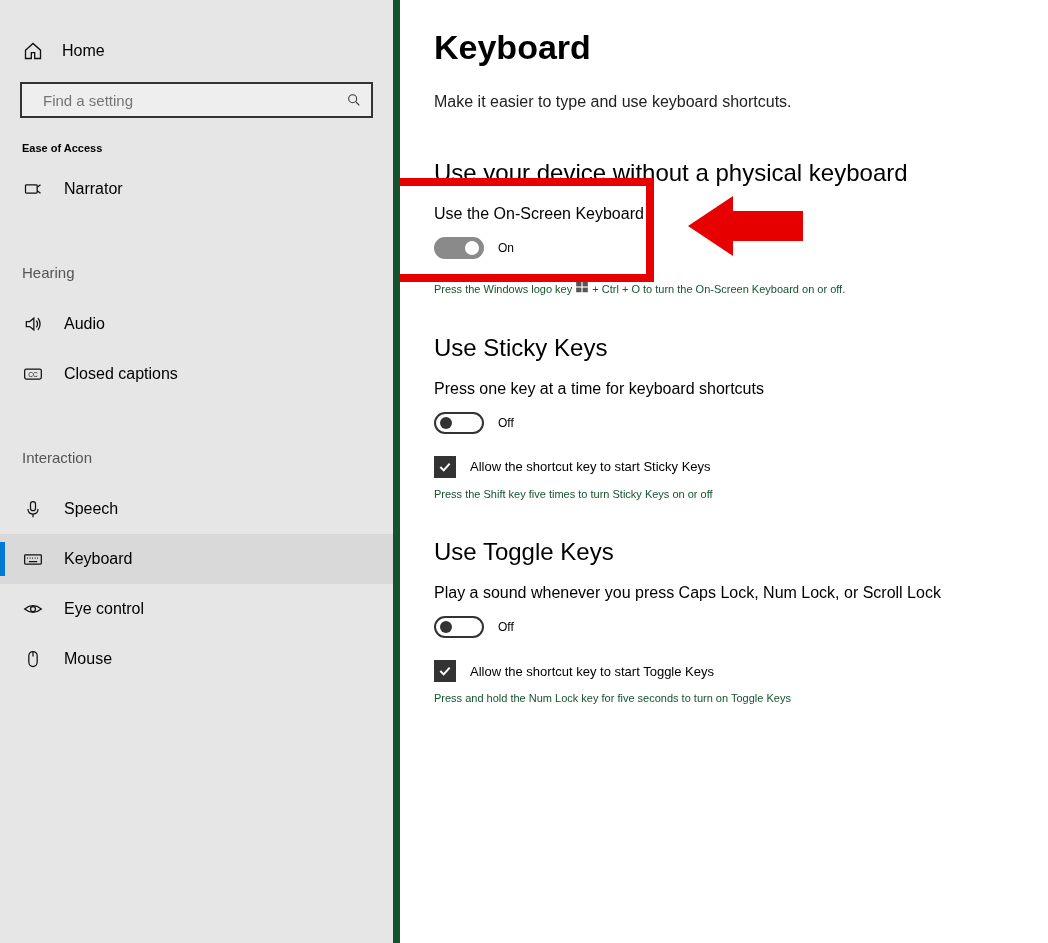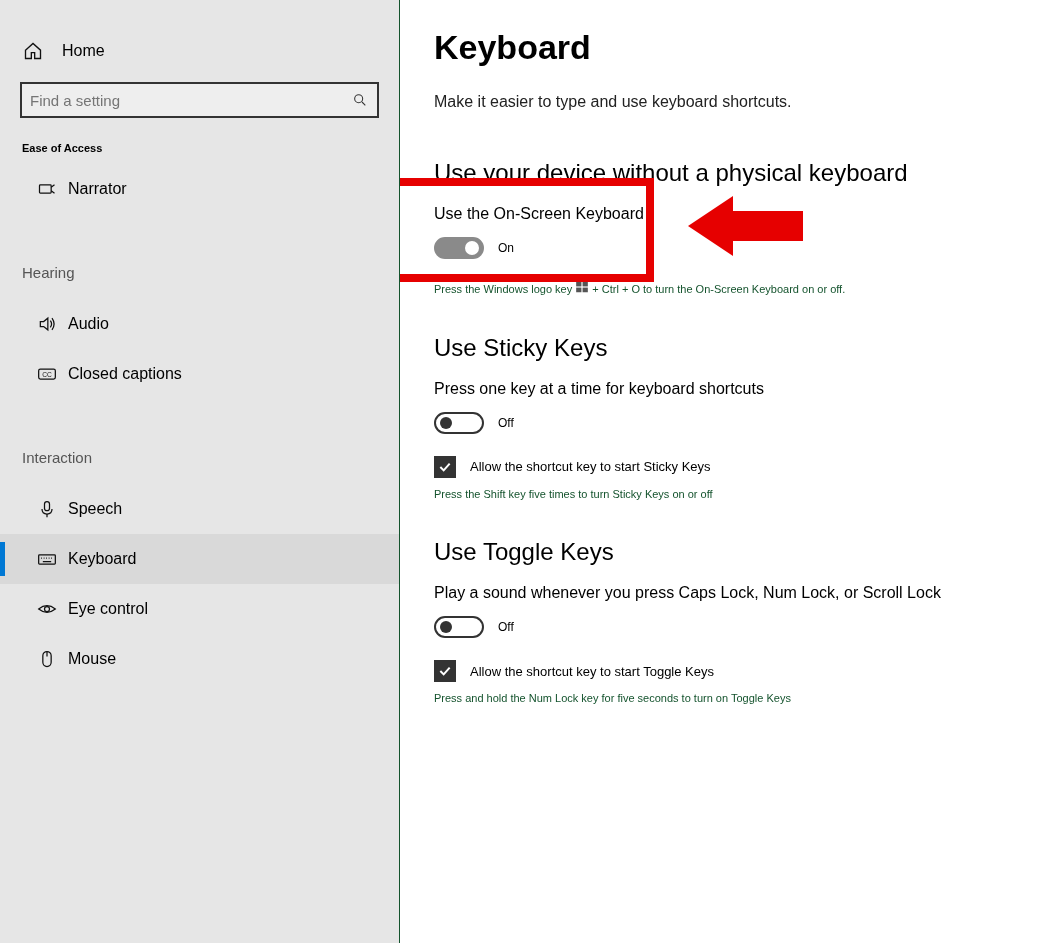--- a/index.html
+++ b/index.html
@@ -11,21 +11,21 @@
     width: 1048px;
     height: 943px;
     overflow: hidden;
     display: flex;
   }
   
   .sidebar {
     width: 400px;
     height: 100%;
     background: #e6e6e6;
-    border-right: 1px solid #14532d;
+    border-right: 7px solid #14532d;
     padding-top: 30px;
   }
   .home-row {
     display: flex;
     align-items: center;
     gap: 18px;
     padding: 10px 22px 20px 22px;
     cursor: default;
   }
   .home-row .lbl { font-size: 16px; }
@@ -35,21 +35,21 @@
     border: 2px solid #333;
     background: #eee;
     height: 36px;
     display: flex;
     align-items: center;
   }
   .search-box input {
     flex: 1;
     border: none;
     background: transparent;
-    padding: 0 8px;
+    padding: 0 21px;
     font-size: 15px;
     outline: none;
   }
   .search-box .mag-ic {
     width: 34px;
     display: flex;
     align-items: center;
     justify-content: center;
   }
   .section-title {
@@ -59,22 +59,22 @@
   }
   .group-label {
     font-size: 15px;
     color: #555;
     padding: 50px 22px 18px 22px;
   }
   .group-label.first { padding-top: 32px; }
   .nav-item {
     display: flex;
     align-items: center;
-    gap: 10px;
-    padding: 14px 36px;
+    gap: 20px;
+    padding: 14px 22px;
     cursor: default;
     font-size: 16px;
   }
   .nav-item.sel {
     background: #d9d9d9;
     position: relative;
   }
   .nav-item.sel::before {
     content: "";
     position: absolute;

